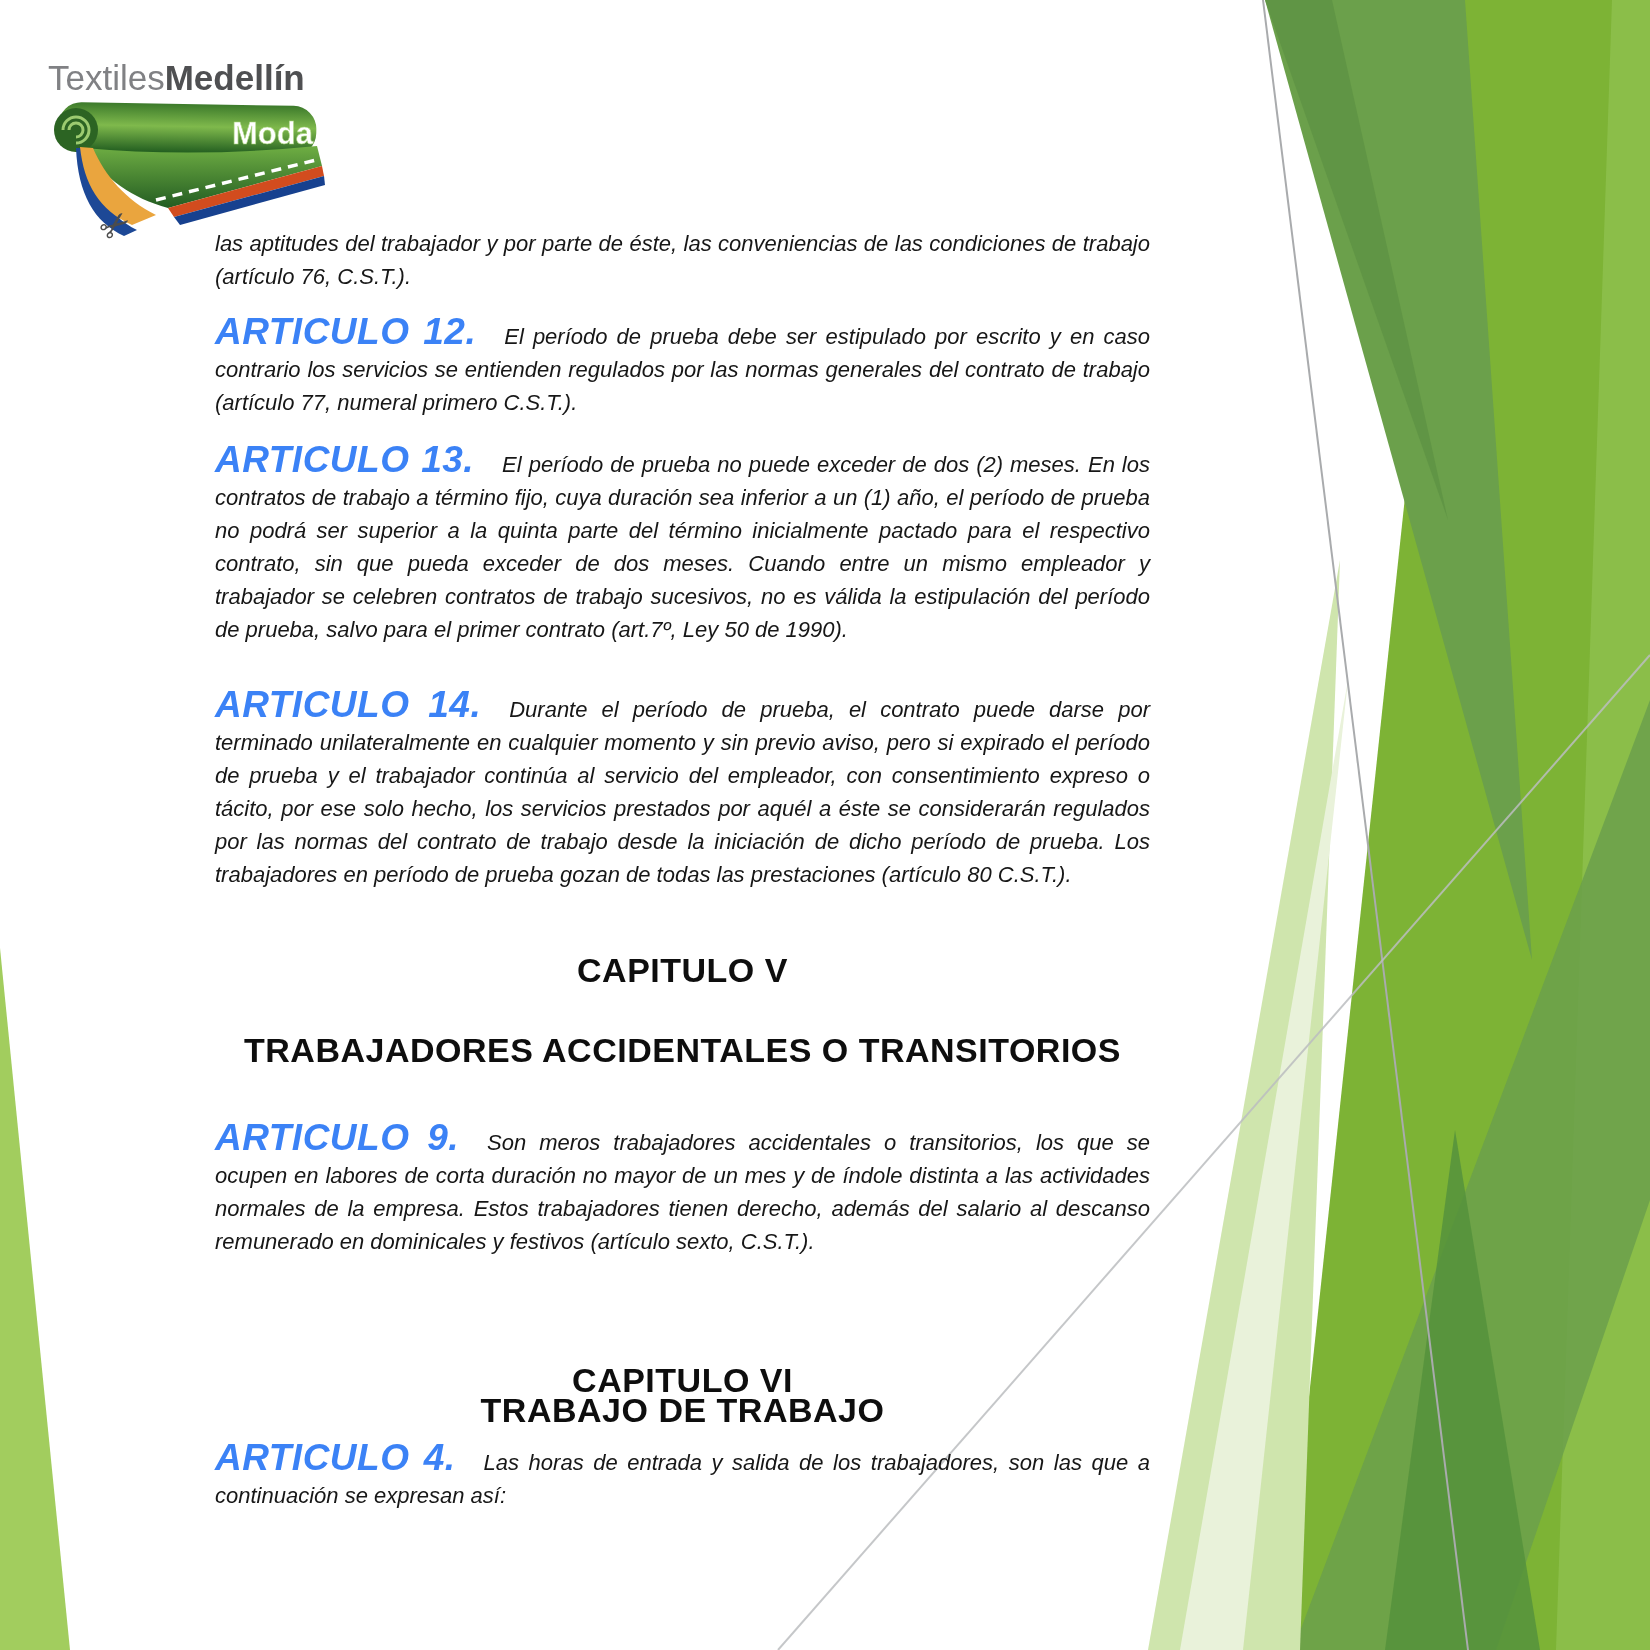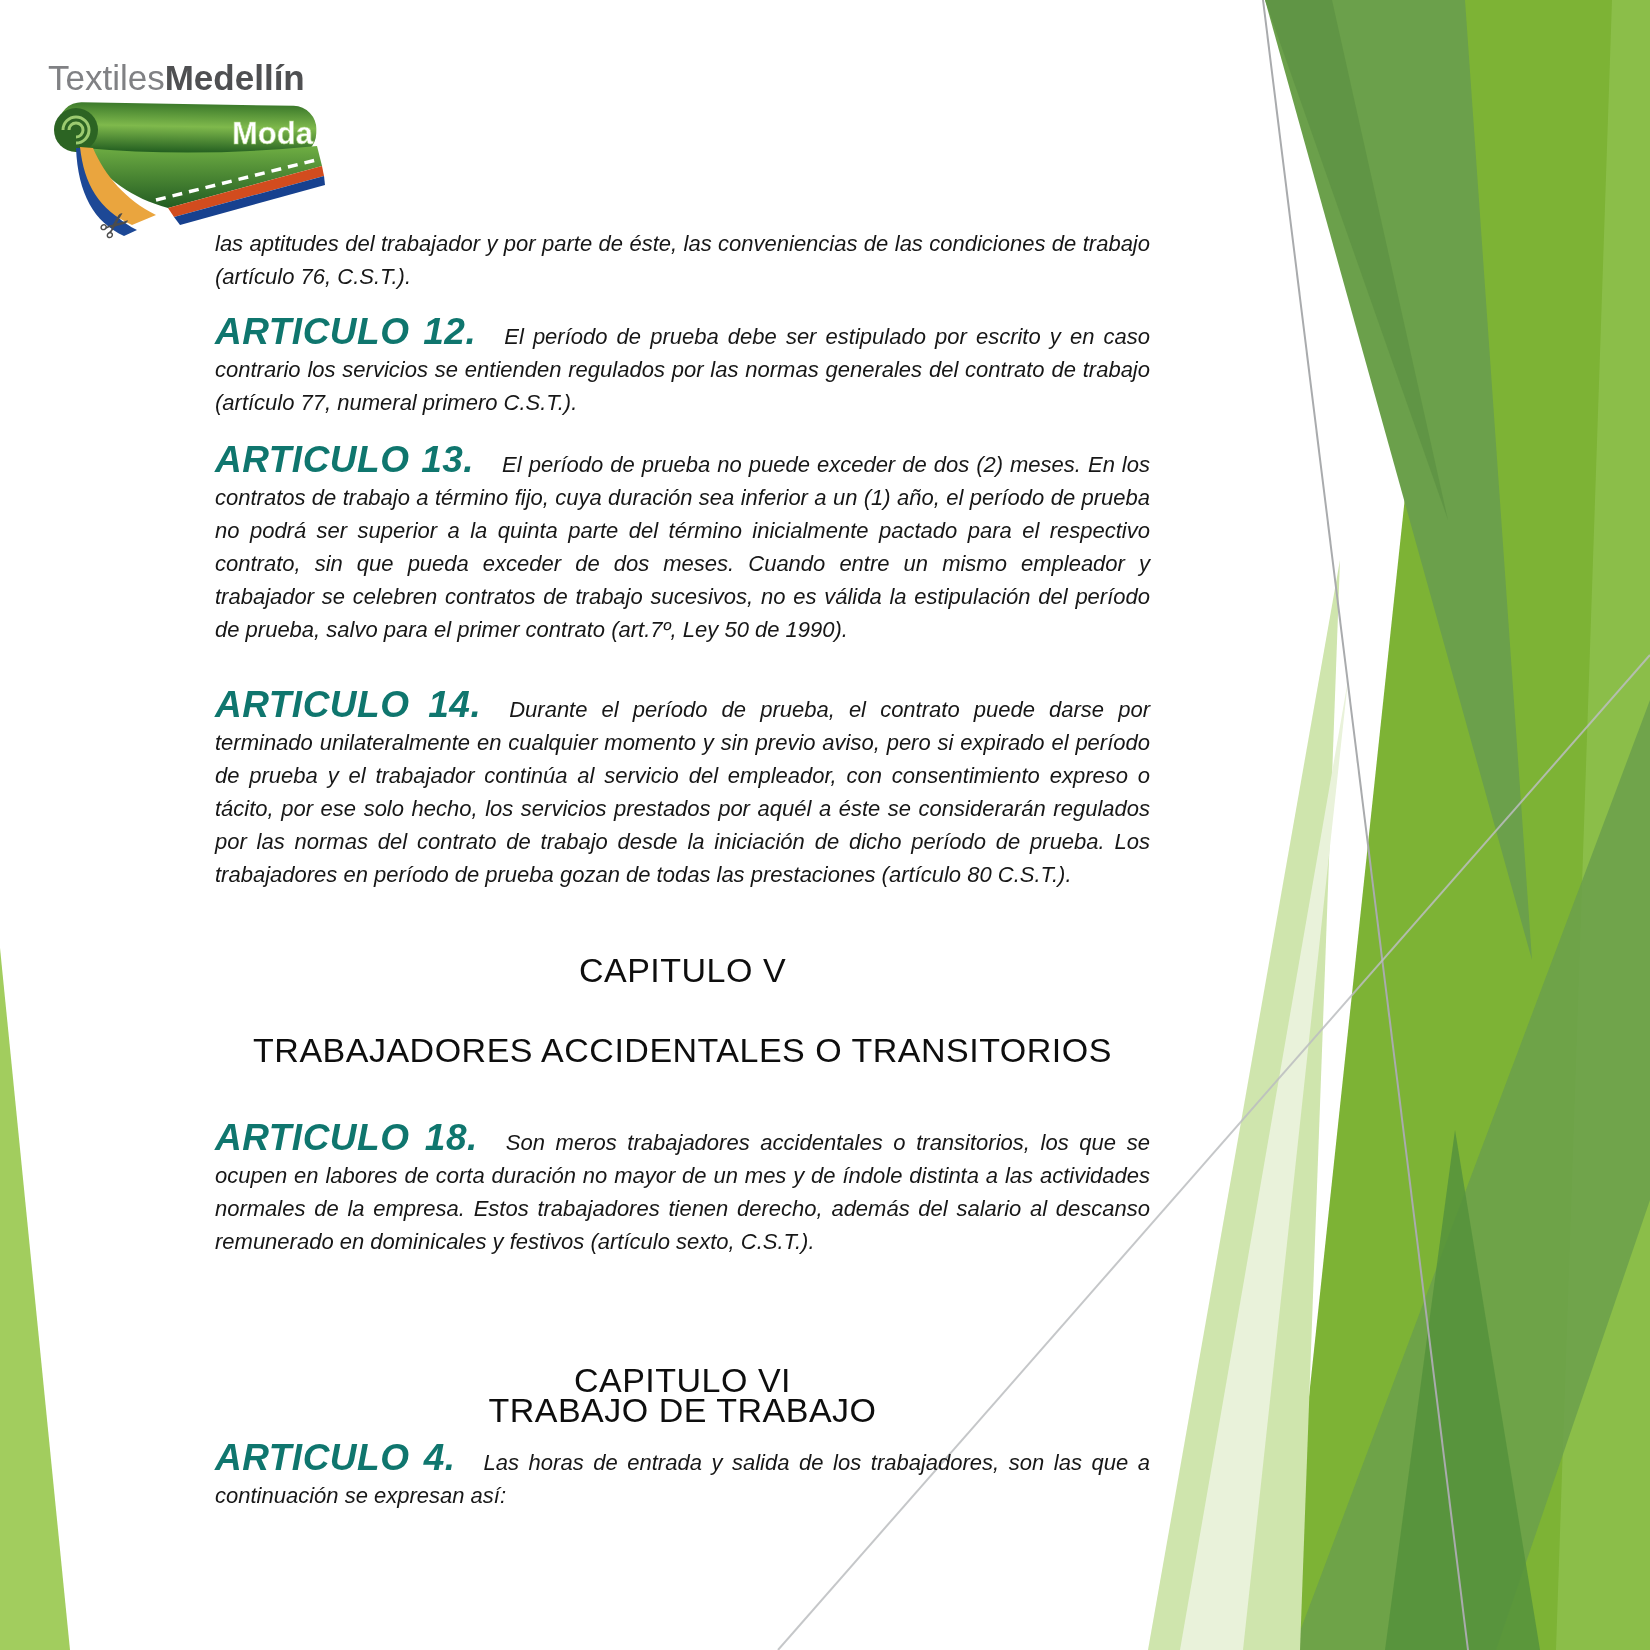--- a/index.html
+++ b/index.html
@@ -10,26 +10,26 @@
     color:#1c1c1c;
   }
   .bg-svg{position:absolute;left:0;top:0;width:1650px;height:1650px;z-index:0;}
   .logo{position:absolute;left:36px;top:48px;width:310px;height:200px;z-index:3;}
   .content{position:absolute;left:215px;top:0;width:935px;z-index:2;}
   .para{
     position:absolute;left:0;width:935px;margin:0;
     font-size:22px;line-height:33px;text-align:justify;color:#171717;font-style:italic;
   }
   .art-label{
-    font-size:37px;font-weight:700;line-height:40px;color:#0f766e;
+    font-size:37px;font-weight:700;line-height:40px;color:#3b82f6;
     margin-right:28px;letter-spacing:0.5px;white-space:nowrap;
   }
   .chapter{
     position:absolute;left:0;width:935px;margin:0;text-align:center;
-    font-size:34px;font-weight:400;line-height:40px;color:#0e0e0e;letter-spacing:0.5px;
+    font-size:34px;font-weight:700;line-height:40px;color:#0e0e0e;letter-spacing:0.5px;
   }
 </style>
 </head>
 <body>
 
 <svg class="bg-svg" viewBox="0 0 1650 1650" aria-hidden="true">
 
   <polygon points="1458,0 1650,0 1650,1650 1282,1650" fill="#7db335"></polygon>
 
   <polygon points="1612,0 1650,0 1650,1650 1556,1650" fill="#8ec04f" opacity="0.8"></polygon>
@@ -104,21 +104,21 @@
 
   <p class="para" style="top:685px">
     <span class="art-label">ARTICULO 14.</span><span>Durante el período de prueba, el contrato puede darse por terminado unilateralmente en cualquier momento y sin previo aviso, pero si expirado el período de prueba y el trabajador continúa al servicio del empleador, con consentimiento expreso o tácito, por ese solo hecho, los servicios prestados por aquél a éste se considerarán regulados por las normas del contrato de trabajo desde la iniciación de dicho período de prueba.  Los trabajadores en período de prueba gozan de todas las prestaciones (artículo 80 C.S.T.).</span>
   </p>
 
   <h2 class="chapter" style="top:950px">CAPITULO V</h2>
 
   <h2 class="chapter" style="top:1030px">TRABAJADORES ACCIDENTALES O TRANSITORIOS</h2>
 
   <p class="para" style="top:1118px">
-    <span class="art-label">ARTICULO 18.</span><span>Son meros trabajadores accidentales o transitorios, los que se ocupen en labores de corta duración no mayor de un mes y de índole distinta a las actividades normales de la empresa.  Estos trabajadores tienen derecho, además del salario al descanso remunerado en dominicales y festivos (artículo sexto, C.S.T.).</span>
+    <span class="art-label">ARTICULO 9.</span><span>Son meros trabajadores accidentales o transitorios, los que se ocupen en labores de corta duración no mayor de un mes y de índole distinta a las actividades normales de la empresa.  Estos trabajadores tienen derecho, además del salario al descanso remunerado en dominicales y festivos (artículo sexto, C.S.T.).</span>
   </p>
 
   <h2 class="chapter" style="top:1360px">CAPITULO VI</h2>
 
   <h2 class="chapter" style="top:1390px">TRABAJO DE TRABAJO</h2>
 
   <p class="para" style="top:1438px">
     <span class="art-label">ARTICULO 4.</span><span>Las horas de entrada y salida de los trabajadores, son las que a continuación se expresan así:</span>
   </p>
 

